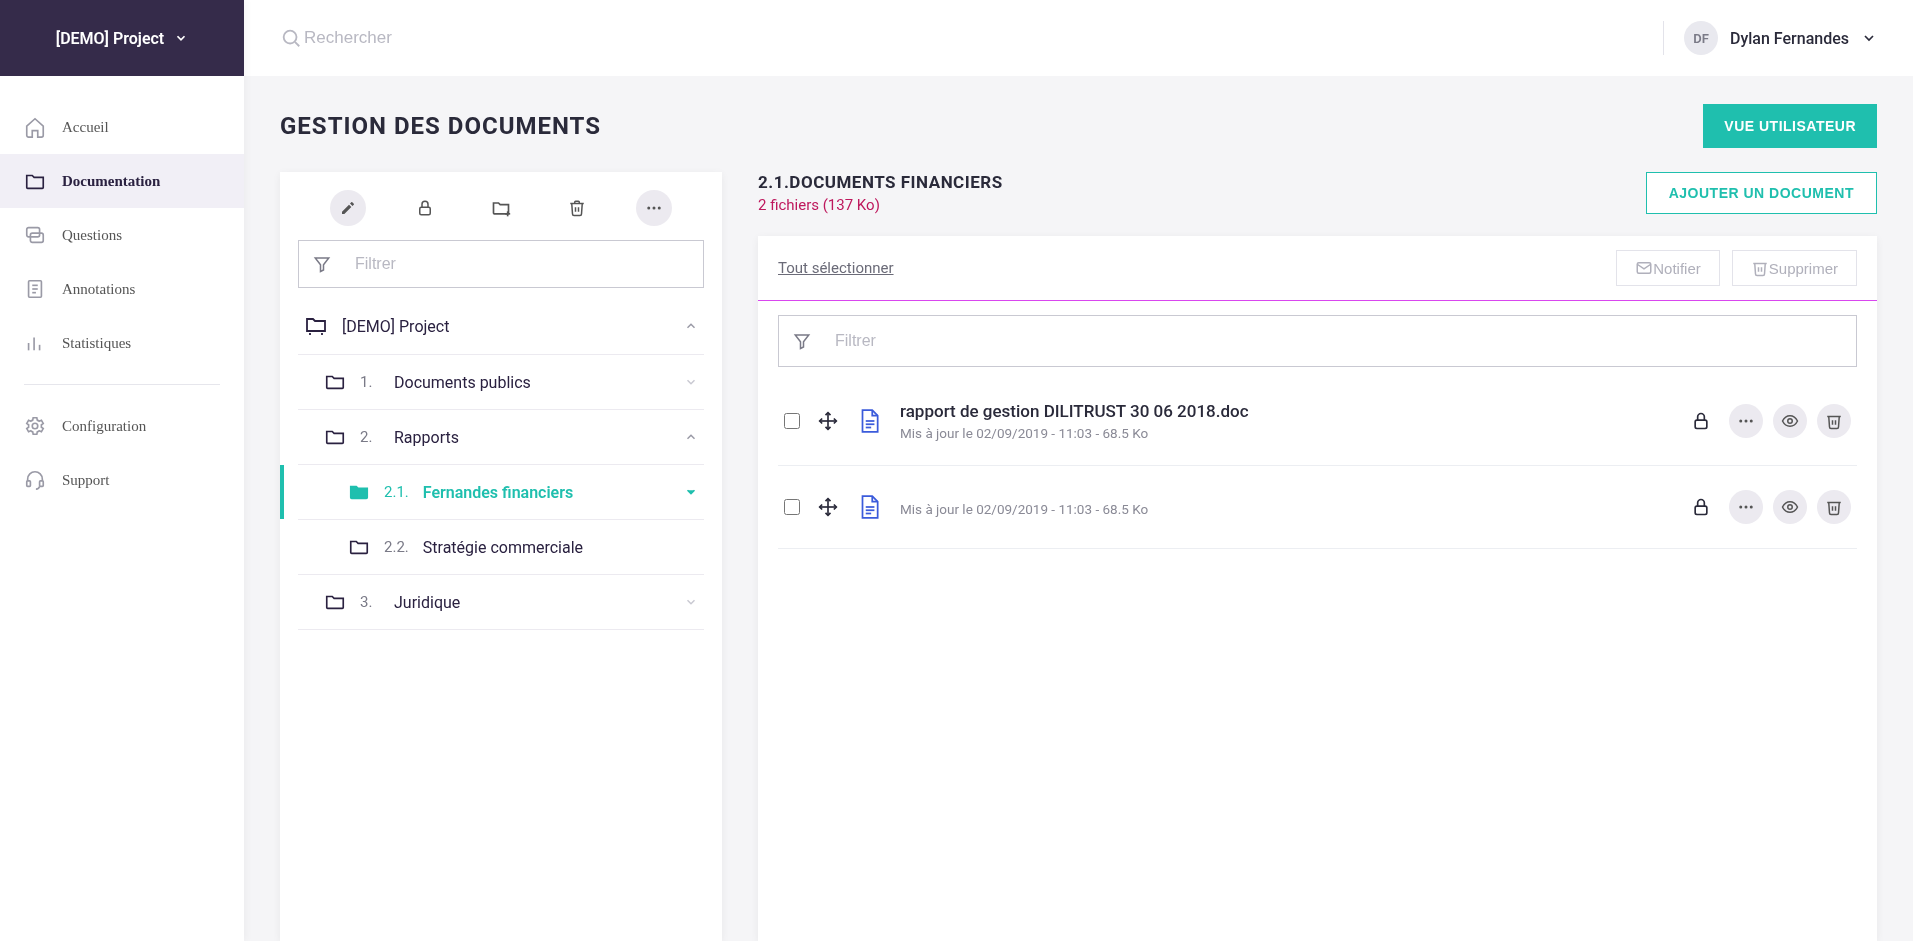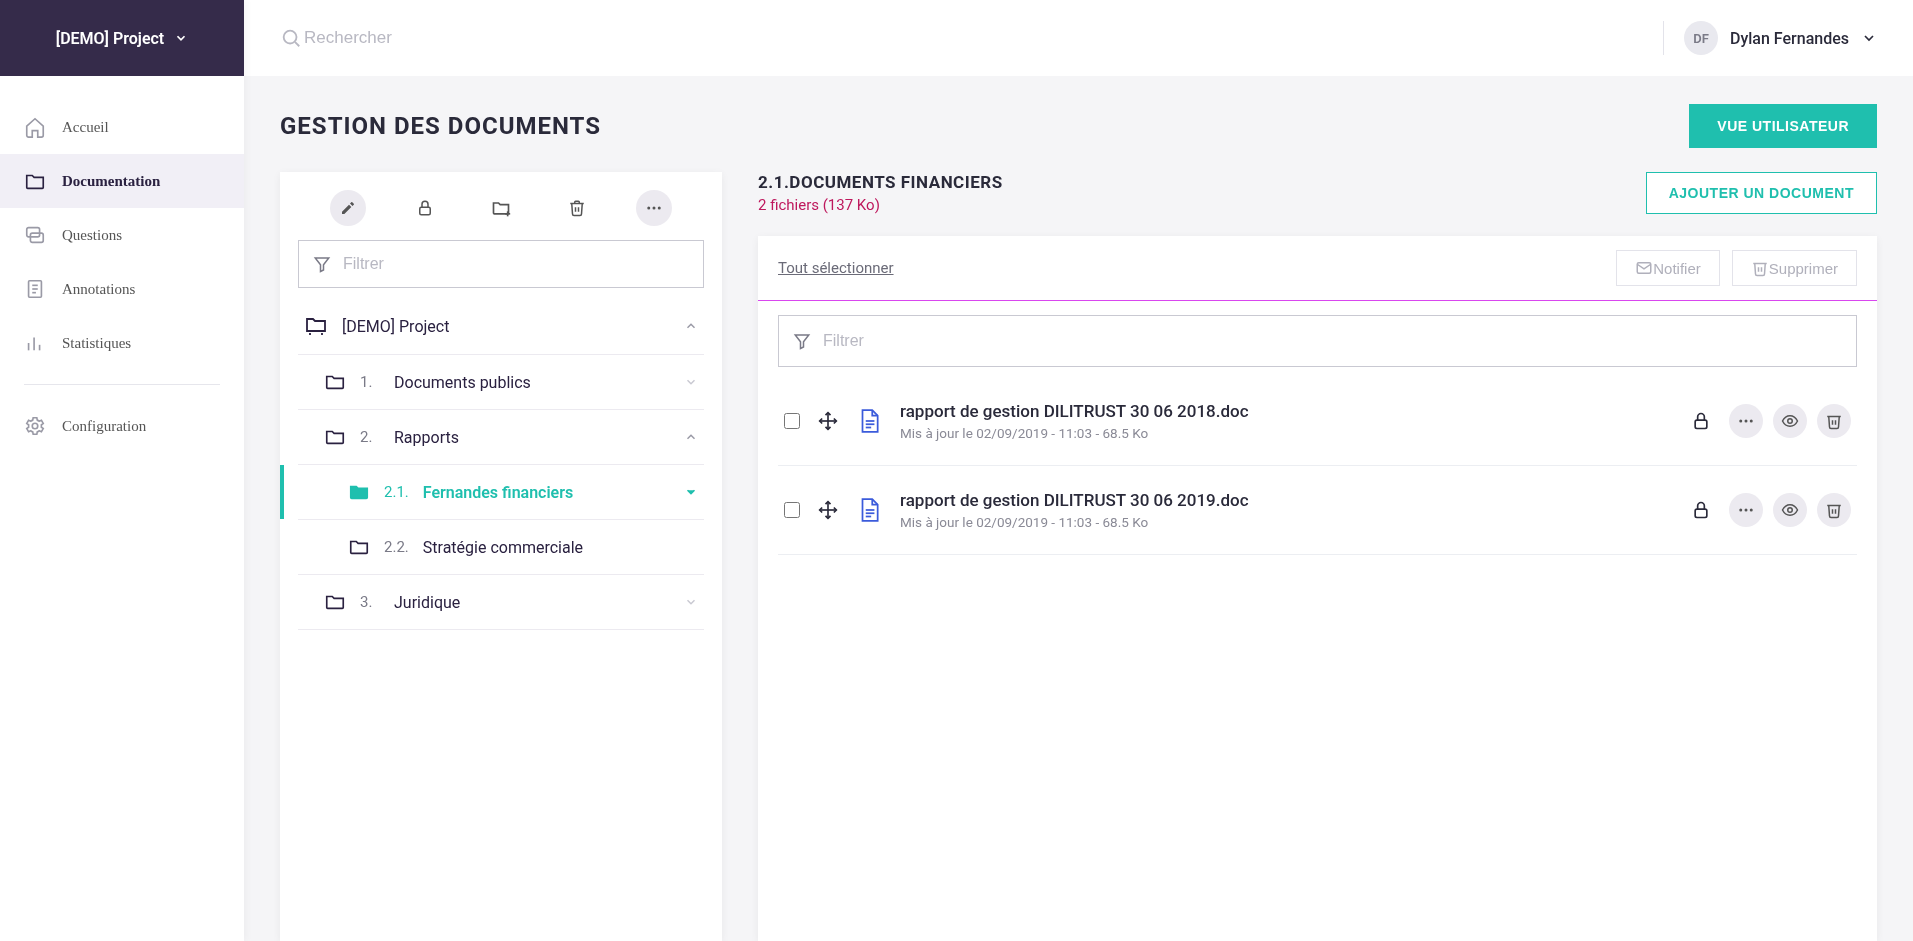--- a/index.html
+++ b/index.html
@@ -26,35 +26,35 @@
   .search-wrap input { border: none; outline: none; font-size: 17px; color: #333; width: 400px; background: transparent; }
   .search-wrap input::placeholder { color: #b8b8c2; }
   .top-divider { width: 1px; height: 34px; background: #e3e3ea; }
   .user-chip { display: flex; align-items: center; gap: 12px; cursor: pointer; }
   .avatar { width: 34px; height: 34px; border-radius: 50%; background: #e9e9ef; color: #7a7a87; display:flex; align-items:center; justify-content:center; font-size: 13px; font-weight:600; }
   .user-name { font-size: 16px; color: #2a2a3a; font-weight: 500; }
 
   .content { flex: 1; padding: 28px 36px 0 36px; display: flex; flex-direction: column; }
   .page-head { display:flex; align-items:center; justify-content:space-between; margin-bottom: 24px; }
   .page-title { font-size: 24px; font-weight: 700; letter-spacing: 1px; color: #2a2a3a; }
-  .btn-primary { background: #1fbfae; color: #fff; border: none; padding: 14px 28px; font-size: 14px; font-weight: 600; letter-spacing: 0.5px; cursor: pointer; }
+  .btn-primary { background: #1fbfae; color: #fff; border: none; padding: 14px 21px; font-size: 14px; font-weight: 600; letter-spacing: 0.5px; cursor: pointer; }
   .btn-outline { background: #fff; color: #1fbfae; border: 1px solid #1fbfae; padding: 12px 22px; font-size: 14px; font-weight: 600; letter-spacing: 0.5px; cursor:pointer; }
 
   .panels { display:flex; gap: 36px; flex:1; min-height:0; }
 
   
   .tree-panel { width: 442px; background:#fff; display:flex; flex-direction:column; box-shadow: 0 2px 8px rgba(0,0,0,0.06); position:relative; }
   .tree-toolbar { display:flex; justify-content:space-around; align-items:center; padding: 18px 30px 14px; }
   .tool-btn { width:36px; height:36px; border-radius:50%; background:#eceaf0; display:flex; align-items:center; justify-content:center; cursor:pointer; color:#555; }
   .tool-btn.plain { background: transparent; }
   .tree-scroll { flex:1; overflow-y:auto; padding: 0 18px 18px; position:relative; }
   .tree-scroll::-webkit-scrollbar { width:10px; }
   .tree-scroll::-webkit-scrollbar-thumb { background:#ccc; border-radius:5px; }
 
-  .filter-box { border:1px solid #c9c9d2; height:48px; display:flex; align-items:center; gap:12px; padding: 0 14px; margin-bottom: 10px; }
+  .filter-box { border:1px solid #c9c9d2; height:48px; display:flex; align-items:center; gap:24px; padding: 0 14px; margin-bottom: 10px; }
   .filter-box input { border:none; outline:none; font-size:16px; flex:1; background:transparent; }
   .filter-box input::placeholder { color:#b8b8c2; }
 
   .tree-row { display:flex; align-items:center; gap:14px; padding: 16px 6px; border-bottom:1px solid #eceaf0; color:#2a2140; cursor:pointer; }
   .tree-row .num { color:#7a7a87; min-width: 20px; font-size:15px; }
   .tree-row .lbl { font-size:16px; flex:1; }
   .tree-row.level-1 { padding-left: 26px; }
   .tree-row.level-2 { padding-left: 50px; }
   .tree-row.selected { position:relative; }
   .tree-row.selected::before { content:''; position:absolute; left:-18px; top:0; bottom:0; width:4px; background:#1fbfae; }
@@ -149,20 +149,31 @@
       <div class="nav-divider"></div>
 
       <div class="nav-item">
         <span class="nav-icon">
           <svg width="22" height="22" viewBox="0 0 24 24" fill="none" stroke="#9a9aa6" stroke-width="1.8">
               <circle cx="12" cy="12" r="3"></circle>
               <path d="M19 12a7 7 0 0 0-.1-1.2l2.1-1.6-2-3.4-2.5 1a7 7 0 0 0-2-1.2L14 3h-4l-.5 2.6a7 7 0 0 0-2 1.2l-2.5-1-2 3.4 2.1 1.6A7 7 0 0 0 5 12c0 .4 0 .8.1 1.2l-2.1 1.6 2 3.4 2.5-1a7 7 0 0 0 2 1.2L10 21h4l.5-2.6a7 7 0 0 0 2-1.2l2.5 1 2-3.4-2.1-1.6c.1-.4.1-.8.1-1.2z"></path>
             </svg>
         </span>
         <span>Configuration</span>
+      </div>
+      <div class="nav-item">
+        <span class="nav-icon">
+          <svg width="22" height="22" viewBox="0 0 24 24" fill="none" stroke="#9a9aa6" stroke-width="1.8">
+              <path d="M4 13v-2a8 8 0 0 1 16 0v2"></path>
+              <rect x="3" y="13" width="4" height="6" rx="1"></rect>
+              <rect x="17" y="13" width="4" height="6" rx="1"></rect>
+              <path d="M17 19a4 4 0 0 1-4 3"></path>
+            </svg>
+        </span>
+        <span>Support</span>
       </div>
     </nav>
   </aside>
 
   <div class="main">
     <div class="topbar">
       <div class="search-wrap">
         <svg width="22" height="22" viewBox="0 0 24 24" fill="none" stroke="#b8b8c2" stroke-width="2">
             <circle cx="11" cy="11" r="7"></circle>
             <line x1="21" y1="21" x2="16.5" y2="16.5"></line>
@@ -397,21 +408,20 @@
                     <polyline points="19 9 22 12 19 15"></polyline>
                   </svg>
                 <svg width="26" height="26" viewBox="0 0 24 24" fill="none" stroke="#3b5bdb" stroke-width="1.6">
                     <path d="M6 2h9l5 5v15H6z"></path>
                     <path d="M15 2v5h5"></path>
                     <line x1="9" y1="12" x2="17" y2="12"></line>
                     <line x1="9" y1="15" x2="17" y2="15"></line>
                     <line x1="9" y1="18" x2="14" y2="18"></line>
                   </svg>
                 <div class="doc-info">
-                  <div class="doc-name">rapport de gestion DILITRUST 30 06 2019.doc</div>
                   <div class="doc-meta">Mis à jour le 02/09/2019 - 11:03 - 68.5 Ko</div>
                 </div>
                 <svg width="20" height="20" viewBox="0 0 24 24" fill="none" stroke="#2a2a3a" stroke-width="2" style="cursor:pointer">
                     <rect x="5" y="11" width="14" height="10" rx="2"></rect>
                     <path d="M8 11V7a4 4 0 0 1 8 0v4"></path>
                   </svg>
                 <div class="doc-actions">
                   <div class="act-icon">
                     <svg width="18" height="18" viewBox="0 0 24 24" fill="#555">
                         <circle cx="5" cy="12" r="2"></circle>

